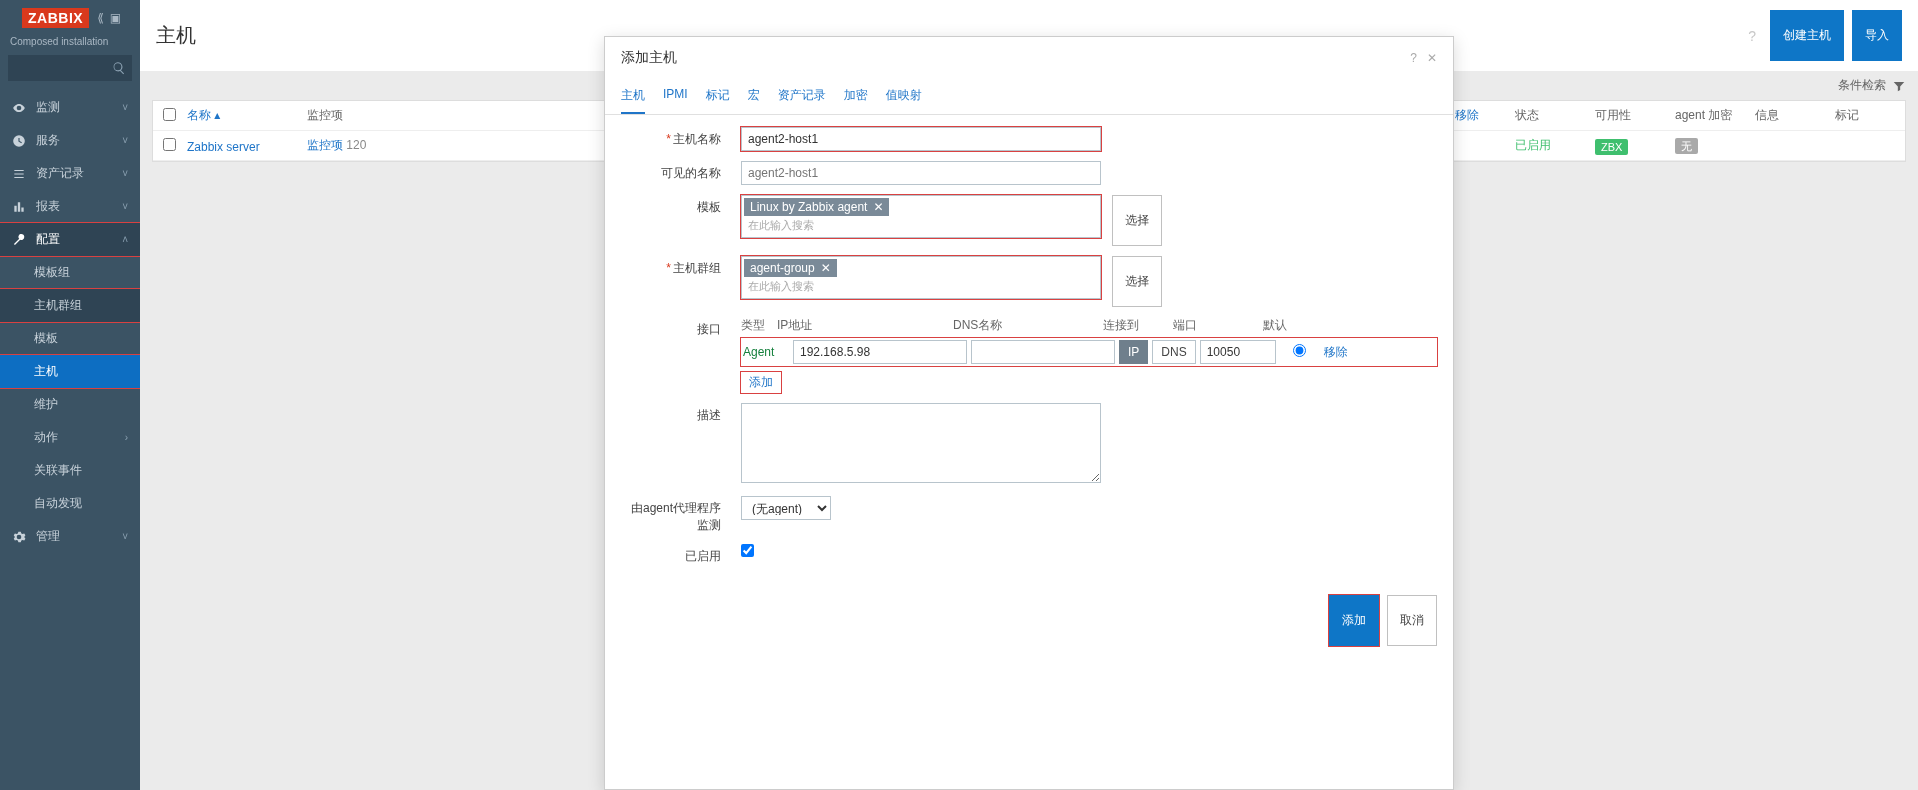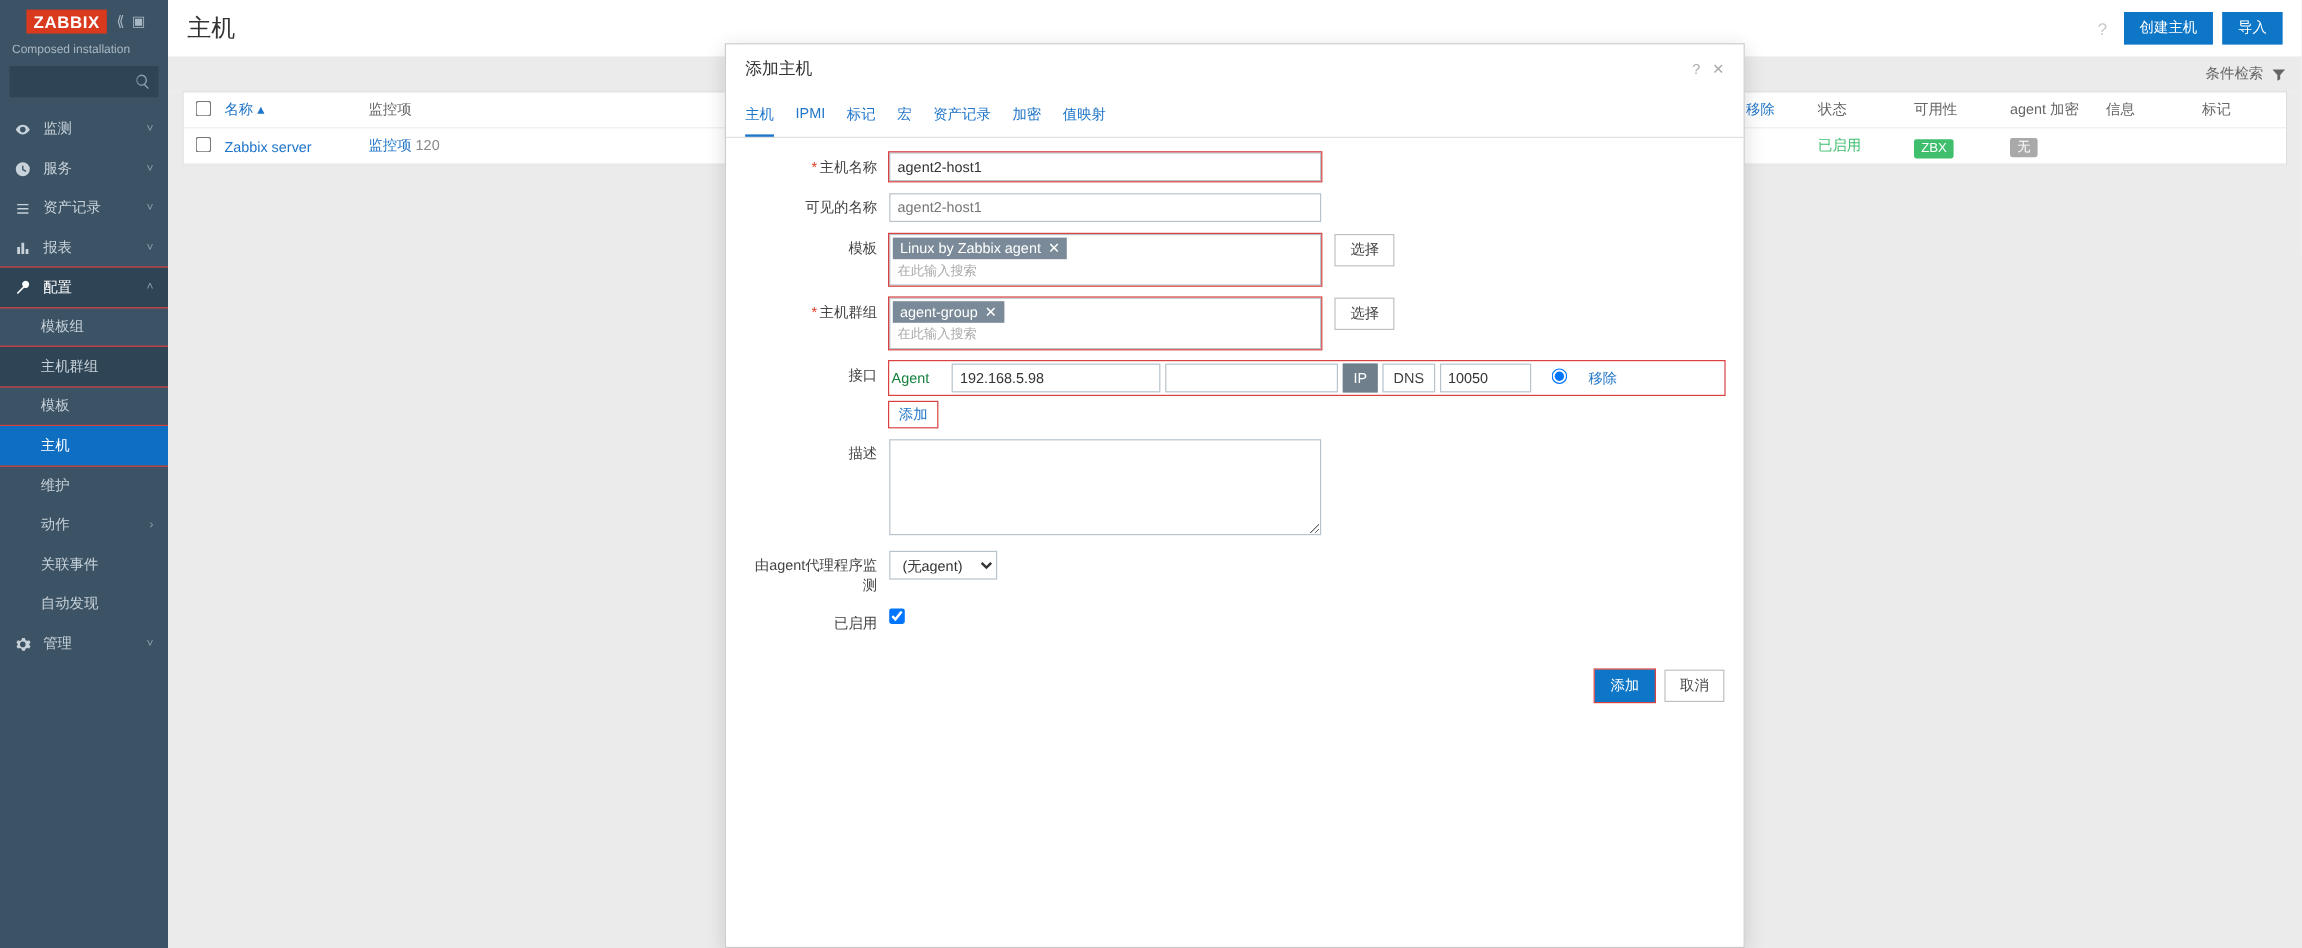--- a/index.html
+++ b/index.html
@@ -16,21 +16,21 @@
 .nav-item.level2{padding-left:34px;font-size:12px}
 .nav-item.active{background:#2f4454;color:#fff}
 .nav-item.selected{background:#0d6ec2;color:#fff}
 .nav-item.sub-selected{background:#2f4454}
 .redbox{outline:1px solid #d94141}
 .sidebar-footer{margin-top:auto;padding-bottom:10px}
 .main{flex:1;display:flex;flex-direction:column;background:#fff;position:relative}
 .topbar{display:flex;align-items:center;padding:10px 16px;background:#fff}
 .topbar h1{font-size:20px;font-weight:normal;color:#333}
 .topbar .right{margin-left:auto;display:flex;gap:8px;align-items:center}
-.btn{border:1px solid #c0c0c0;background:#fff;color:#444;padding:4px 12px;cursor:pointer}
+.btn{border:1px solid #c0c0c0;background:#fff;color:#444;padding:16px 12px;cursor:pointer}
 .btn.primary{background:#0e76c7;border-color:#0e76c7;color:#fff}
 .help-ic{color:#c8c8c8;font-size:14px;margin-right:6px}
 .filterbar{background:#ebebeb;padding:6px 12px;display:flex;justify-content:flex-end;gap:6px;align-items:center}
 .filterbar .txt{color:#666}
 .content{background:#ebebeb;flex:1;padding:0 12px;position:relative}
 .table{background:#fff;border:1px solid #ddd}
 .table .thead,.table .trow{display:flex;align-items:flex-end;padding:6px 10px;border-bottom:1px solid #eee}
 .table .thead{color:#666}
 .table .col-chk{width:24px}
 .table .col-name{width:120px}
@@ -50,21 +50,21 @@
 .modal-mask{position:absolute;inset:0;display:flex;justify-content:center;padding-top:36px;pointer-events:none}
 .modal{width:850px;background:#fff;border:1px solid #ccc;box-shadow:0 4px 16px rgba(0,0,0,.15);pointer-events:auto}
 .modal-head{display:flex;align-items:center;padding:12px 16px}
 .modal-head .ttl{font-size:14px;color:#333}
 .modal-head .r{margin-left:auto;display:flex;gap:10px;color:#aaa;cursor:pointer}
 .tabs{display:flex;gap:18px;padding:0 16px;border-bottom:1px solid #e0e0e0}
 .tab{padding:8px 0;color:#1f75c8;cursor:pointer}
 .tab.active{color:#1f75c8;border-bottom:2px solid #1f75c8}
 .form{padding:12px 16px 8px}
 .row{display:flex;align-items:flex-start;margin-bottom:10px}
-.row .lbl{width:120px;text-align:right;padding-right:10px;padding-top:4px;color:#444}
+.row .lbl{width:120px;text-align:right;padding-right:20px;padding-top:4px;color:#444}
 .row .lbl .req{color:#d9391d;margin-right:2px}
 .row .fld{flex:1}
 input[type=text],textarea,select{border:1px solid #b8c4cc;padding:4px 6px;height:24px;color:#333;background:#fff}
 input[type=text]{width:360px}
 textarea{width:360px;height:80px;resize:both}
 .tag{display:inline-flex;align-items:center;background:#7a8a98;color:#fff;padding:2px 6px;gap:6px;font-size:11px}
 .tag .x{cursor:pointer}
 .tag-input{border:1px solid #b8c4cc;padding:2px;width:360px}
 .tag-search{color:#aaa;padding:2px 4px;font-size:11px}
 .sel-btn{margin-left:8px}
@@ -270,20 +270,28 @@
                   <span class="x">✕</span>
                 </span>
               <div class="tag-search">在此输入搜索</div>
             </div>
             <button class="btn sel-btn">选择</button>
           </div>
         </div>
         <div class="row">
           <div class="lbl"><span>接口</span></div>
           <div class="fld">
+            <div class="iface-head">
+              <span>类型</span>
+              <span>IP地址</span>
+              <span>DNS名称</span>
+              <span>连接到</span>
+              <span>端口</span>
+              <span>默认</span>
+            </div>
             <div class="iface-row redbox" style="padding:2px">
               <span class="type">Agent</span>
               <input type="text" class="ip" value="192.168.5.98" style="">
               <input type="text" class="dns" value="" style="">
               <span class="conn-btn sel">IP</span>
               <span class="conn-btn">DNS</span>
               <input type="text" class="port" value="10050" style="">
               <span class="def"><input type="radio" checked="" style=""></span>
               <span class="rem">移除</span>
             </div>

